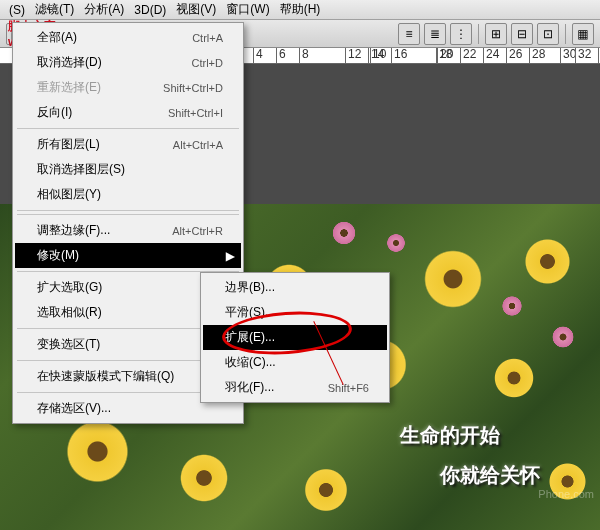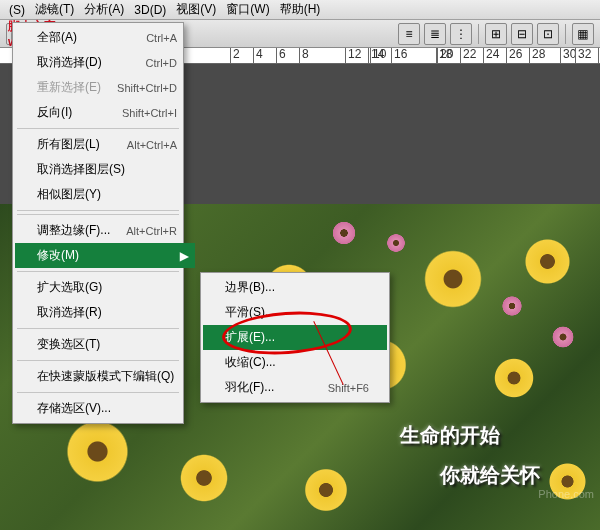--- a/index.html
+++ b/index.html
@@ -15,26 +15,26 @@
 .photo{position:absolute;left:0;top:140px;width:600px;height:326px;background:linear-gradient(135deg,#2d4a1e 0%,#4a6b2a 20%,#3d5c24 40%,#5a7a32 60%,#2d4a1e 80%,#4a6b2a 100%);overflow:hidden}
 .flower{position:absolute;border-radius:50%}
 .f-y{background:radial-gradient(circle,#6b4a1a 18%,#f0c830 20%,#f5d040 55%,transparent 58%)}
 .f-p{background:radial-gradient(circle,#5a3a1a 18%,#e08ab0 20%,#d070a0 55%,transparent 58%)}
 .txt-ov{position:absolute;color:#fff;font-weight:bold;text-shadow:2px 2px 3px #000,0 0 4px rgba(255,255,255,.6);font-family:KaiTi,serif}
 .watermark{position:absolute;top:12px;left:8px;color:#d01020;font-size:20px;font-weight:bold;font-family:KaiTi,serif;z-index:50;text-shadow:1px 1px 2px rgba(255,255,255,.3)}
 .watermark .url{display:block;font-size:12px;color:#c01020;font-family:Arial}
 .wm2{position:absolute;right:6px;bottom:30px;color:rgba(255,255,255,.35);font-size:11px}
 .ctx-menu{position:absolute;background:#f0f0f0;border:1px solid #979797;box-shadow:3px 3px 6px rgba(0,0,0,.35);padding:2px;z-index:100}
 .ctx-menu .row{display:flex;justify-content:space-between;align-items:center;padding:4px 18px 4px 22px;white-space:nowrap;position:relative;min-width:180px}
-.ctx-menu .row.hl{background:#15803d;color:#fff}
+.ctx-menu .row.hl{background:#000000;color:#fff}
 .ctx-menu .row.dis{color:#9a9a9a}
 .ctx-menu .sep{height:1px;background:#c5c5c5;margin:3px 2px}
 .ctx-menu .arrow{position:absolute;right:6px}
 .sh{color:#555;font-size:11px}
-.menu1{top:22px;left:12px;width:172px}
+.menu1{top:22px;left:12px;width:232px}
 .menu2{top:272px;left:200px;width:190px}
 .ellipse{position:absolute;border:3px solid #d00;border-radius:50%;width:130px;height:42px;top:312px;left:222px;z-index:110;pointer-events:none;transform:rotate(-4deg)}
 .dline{position:absolute;width:1px;height:70px;background:#c00;top:318px;left:328px;z-index:109;transform:rotate(-25deg)}
 </style>
 </head>
 <body>
 
 <div class="menubar">
   <span>(S)</span>
   <span>滤镜(T)</span>
@@ -160,21 +160,21 @@
     </div>
     <div class="row hl">
       <span>修改(M)</span>
       <span class="arrow">▶</span>
     </div>
     <div class="sep"></div>
     <div class="row">
       <span>扩大选取(G)</span>
     </div>
     <div class="row">
-      <span>取消选择(R)</span>
+      <span>选取相似(R)</span>
     </div>
     <div class="sep"></div>
     <div class="row">
       <span>变换选区(T)</span>
     </div>
     <div class="sep"></div>
     <div class="row">
       <span>在快速蒙版模式下编辑(Q)</span>
     </div>
     <div class="sep"></div>

